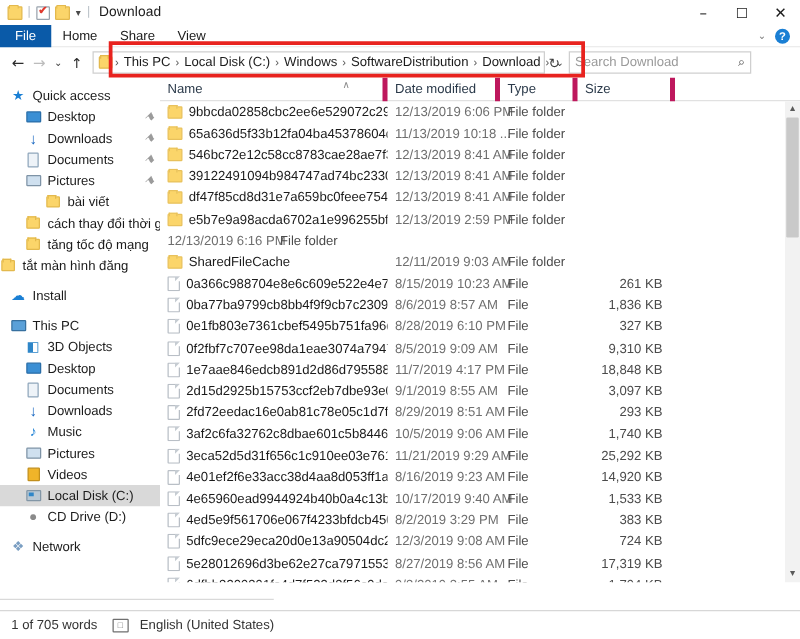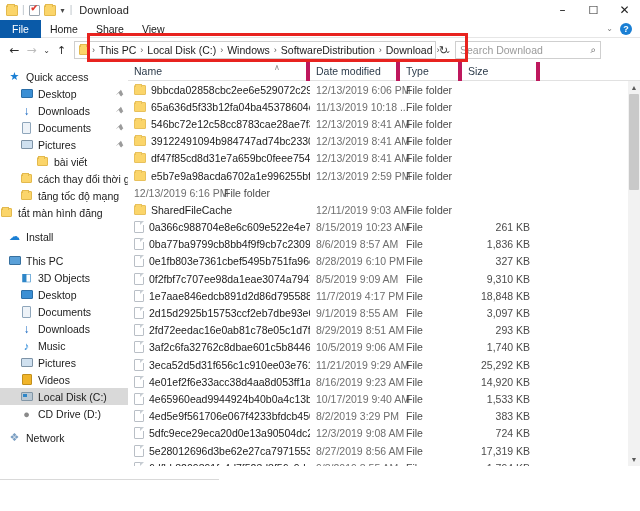--- a/index.html
+++ b/index.html
@@ -673,14 +673,19 @@
           <div class="sc-thumb"></div>
         </div>
         <div class="sc-arrow">▼</div>
       </div>
     </div>
   </div>
 
 
   <div class="divider-above"></div>
 
+  <div class="wordbar">
+    <span class="wb-item">1 of 705 words</span>
+    <span class="wb-ico">□</span>
+    <span class="wb-item">English (United States)</span>
+  </div>
 
 </div>
 
 </body></html>

